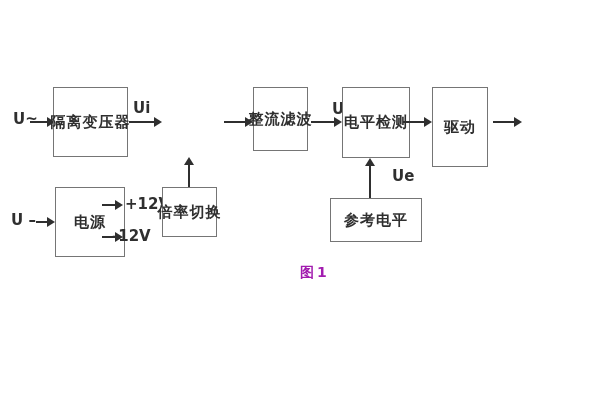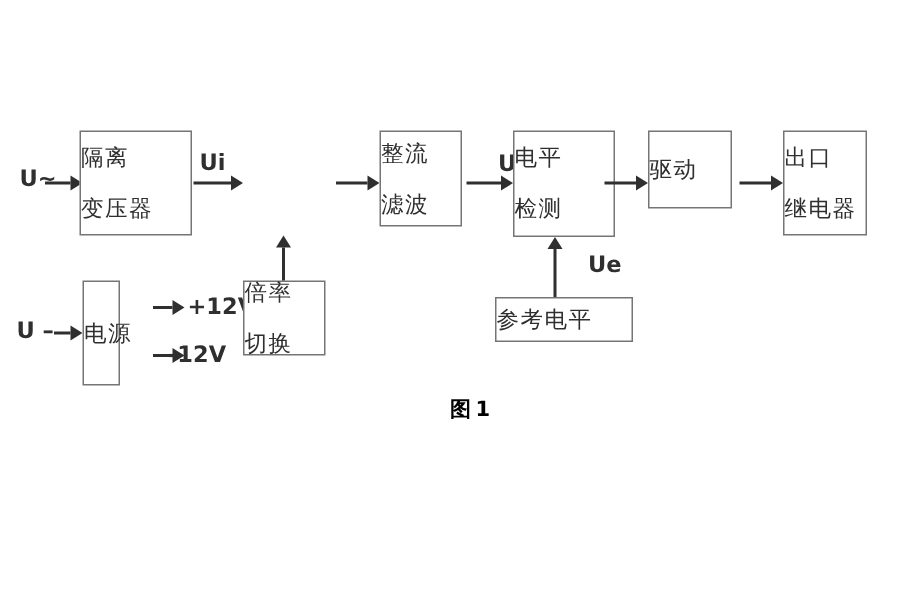--- a/index.html
+++ b/index.html
@@ -10,26 +10,25 @@
     font-family:"DejaVu Sans","Liberation Sans",sans-serif;
     color:#2f2f2f;
     overflow:hidden;
   }
   .box{
     position:absolute;
     box-sizing:border-box;
     border:1px solid #757575;
     background:#ffffff;
     display:flex;
-    flex-direction:column;
-    align-items:flex-start;
+    align-items:center;
     justify-content:center;
     row-gap:19px;
     font-size:15px;
-    font-weight:400;
+    font-weight:700;
     letter-spacing:1px;
     line-height:1;
     white-space:nowrap;
   }
   .sig{
     position:absolute;
     font-size:15px;
     font-weight:700;
     line-height:1;
     white-space:nowrap;
@@ -61,21 +60,21 @@
     width:0;height:0;
     border-bottom:8px solid #2f2f2f;
     border-left:5px solid transparent;
     border-right:5px solid transparent;
   }
   .caption{
     position:absolute;
     font-size:14px;
     font-weight:600;
     letter-spacing:3px;
-    color:#000000;
+    color:#a21caf;
     white-space:nowrap;
   }
 </style>
 </head>
 <body>
 
 <div class="canvas">
 
   <span class="sig" style="left:13px;top:112px">U~</span>
   <div class="harrow" style="left:30px;top:121px;width:17px"></div>
@@ -99,51 +98,47 @@
   <span class="sig" style="left:332px;top:102px">Uo</span>
   <div class="harrow" style="left:311px;top:121px;width:23px"></div>
 
   <div class="box" style="left:342px;top:87px;width:68px;height:71px">
     <span>电平</span>
     <span>检测</span>
   </div>
 
   <div class="harrow" style="left:403px;top:121px;width:21px"></div>
 
-  <div class="box" style="left:432px;top:87px;width:56px;height:52px">
+  <div class="box" style="left:432px;top:87px;width:56px;height:80px">
     <span>驱动</span>
   </div>
 
   <div class="harrow" style="left:493px;top:121px;width:21px"></div>
 
-  <div class="box" style="left:522px;top:87px;width:56px;height:70px">
-    <span>出口</span>
-    <span>继电器</span>
-  </div>
 
   <span class="sig" style="left:11px;top:213px">U –</span>
   <div class="harrow" style="left:36px;top:221px;width:11px"></div>
 
-  <div class="box" style="left:55px;top:187px;width:25px;height:70px">
+  <div class="box" style="left:55px;top:187px;width:70px;height:70px">
     <span>电源</span>
   </div>
 
   <div class="harrow" style="left:102px;top:204px;width:13px"></div>
   <span class="sig" style="left:125px;top:197px">+12V</span>
 
   <div class="harrow" style="left:102px;top:236px;width:13px"></div>
   <span class="sig" style="left:112px;top:229px">-12V</span>
 
   <div class="box" style="left:162px;top:187px;width:55px;height:50px">
     <span>倍率</span>
     <span>切换</span>
   </div>
   <div class="varrow" style="left:188px;top:165px;height:22px"></div>
 
-  <div class="box" style="left:330px;top:198px;width:92px;height:30px">
+  <div class="box" style="left:330px;top:198px;width:92px;height:44px">
     <span>参考电平</span>
   </div>
   <div class="varrow" style="left:369px;top:166px;height:32px"></div>
   <span class="sig" style="left:392px;top:169px">Ue</span>
 
   <span class="caption" style="left:300px;top:264px">图1</span>
 
 </div>
 
 </body></html>

